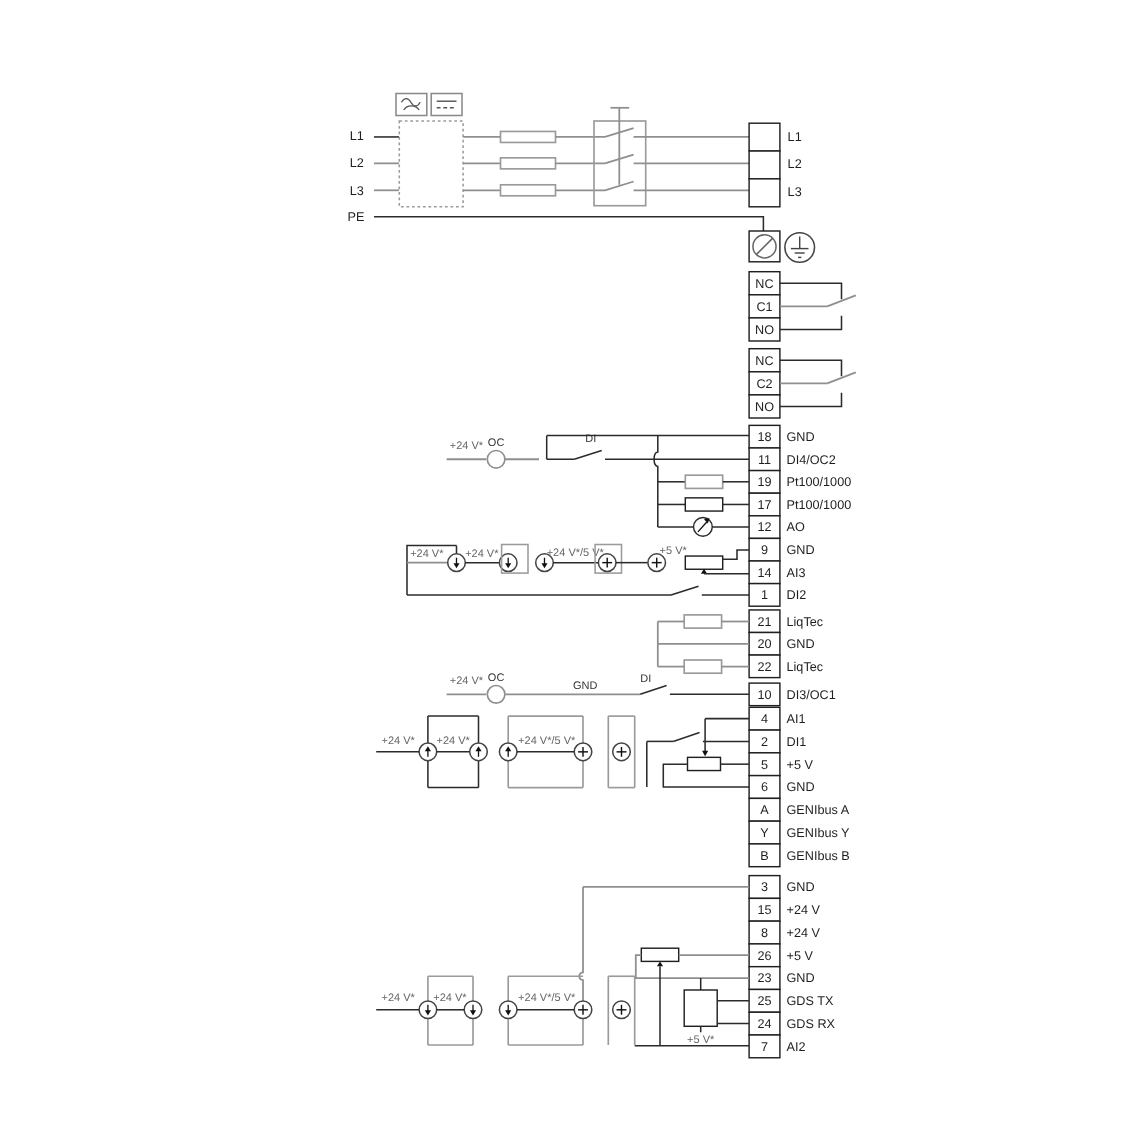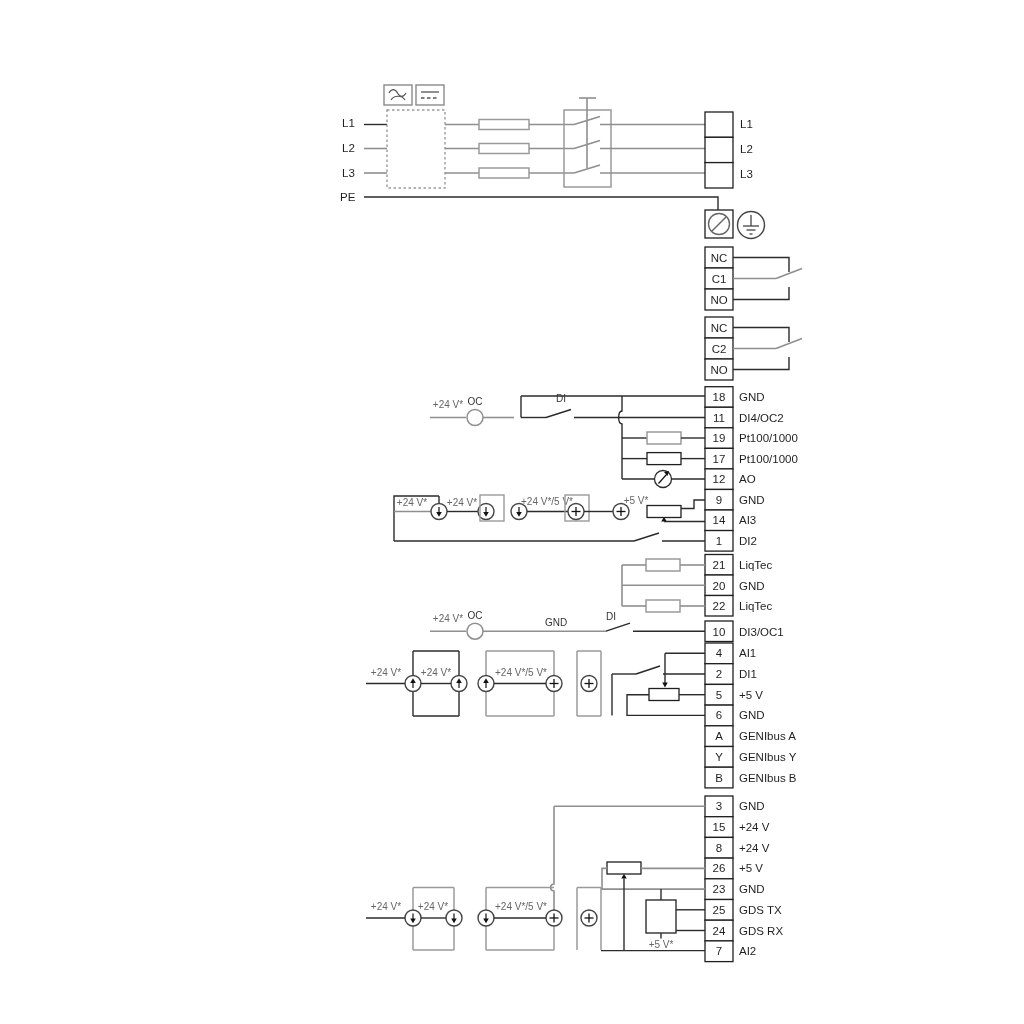--- a/index.html
+++ b/index.html
@@ -1,16 +1,16 @@
 <!DOCTYPE html>
 <html><head>
 <meta charset="utf-8">
 <style>
   html,body{margin:0;padding:0;background:#ffffff;}
-  .page{width:969px;height:1024px;position:relative;background:#fff;font-family:"Liberation Sans",sans-serif;margin-left:24px;}
+  .page{width:969px;height:1024px;position:relative;background:#fff;font-family:"Liberation Sans",sans-serif;}
   svg{display:block;}
   text{font-family:"Liberation Sans",sans-serif;fill:#1f1f1f;}
   .lbl{font-size:11.5px;}
   .num{font-size:11.5px;text-anchor:middle;}
   .plbl{font-size:11.5px;}
   .ann{font-size:10px;fill:#666;text-anchor:middle;}
   .annd{font-size:10px;fill:#333;text-anchor:middle;}
   .w{stroke:#8f8f8f;stroke-width:1.6;fill:none;}
   .wd{stroke:#2b2b2b;stroke-width:1.4;fill:none;}
   .wg{stroke:#9a9a9a;stroke-width:1.5;fill:none;}

